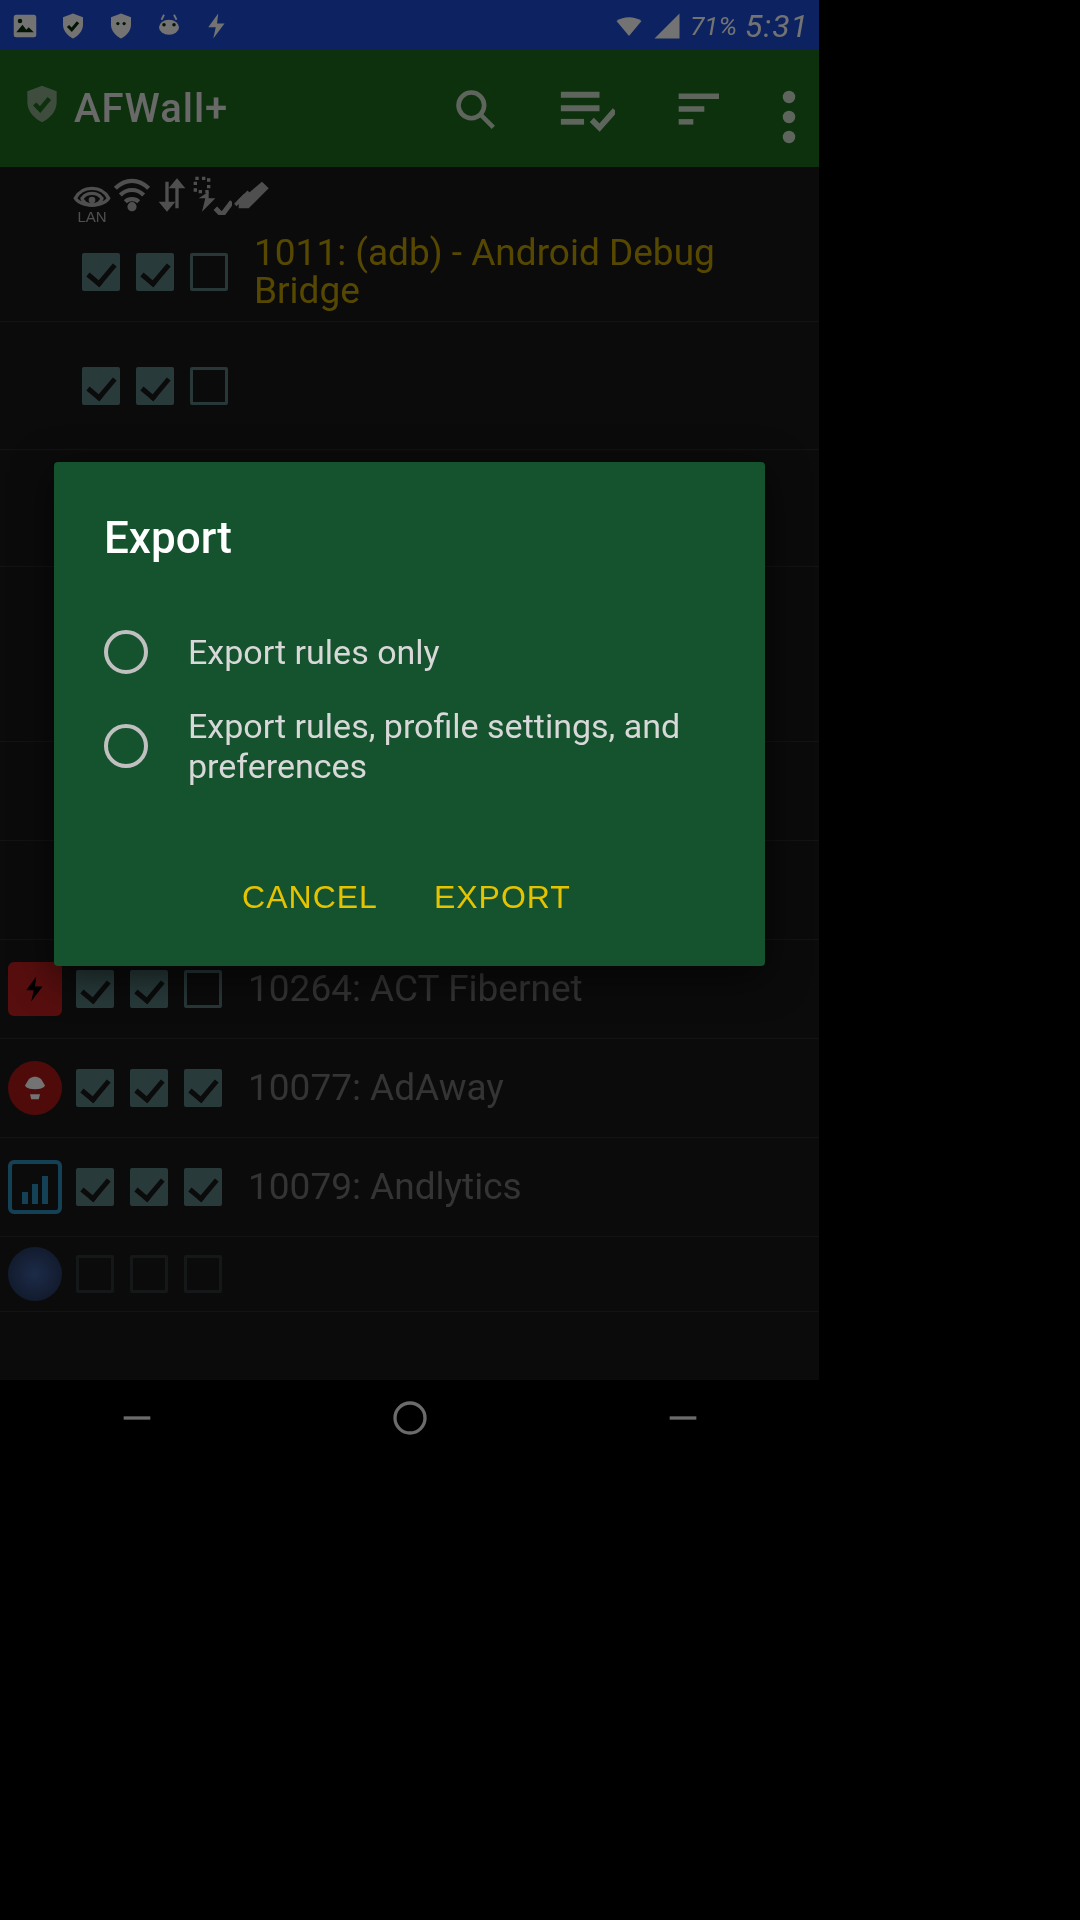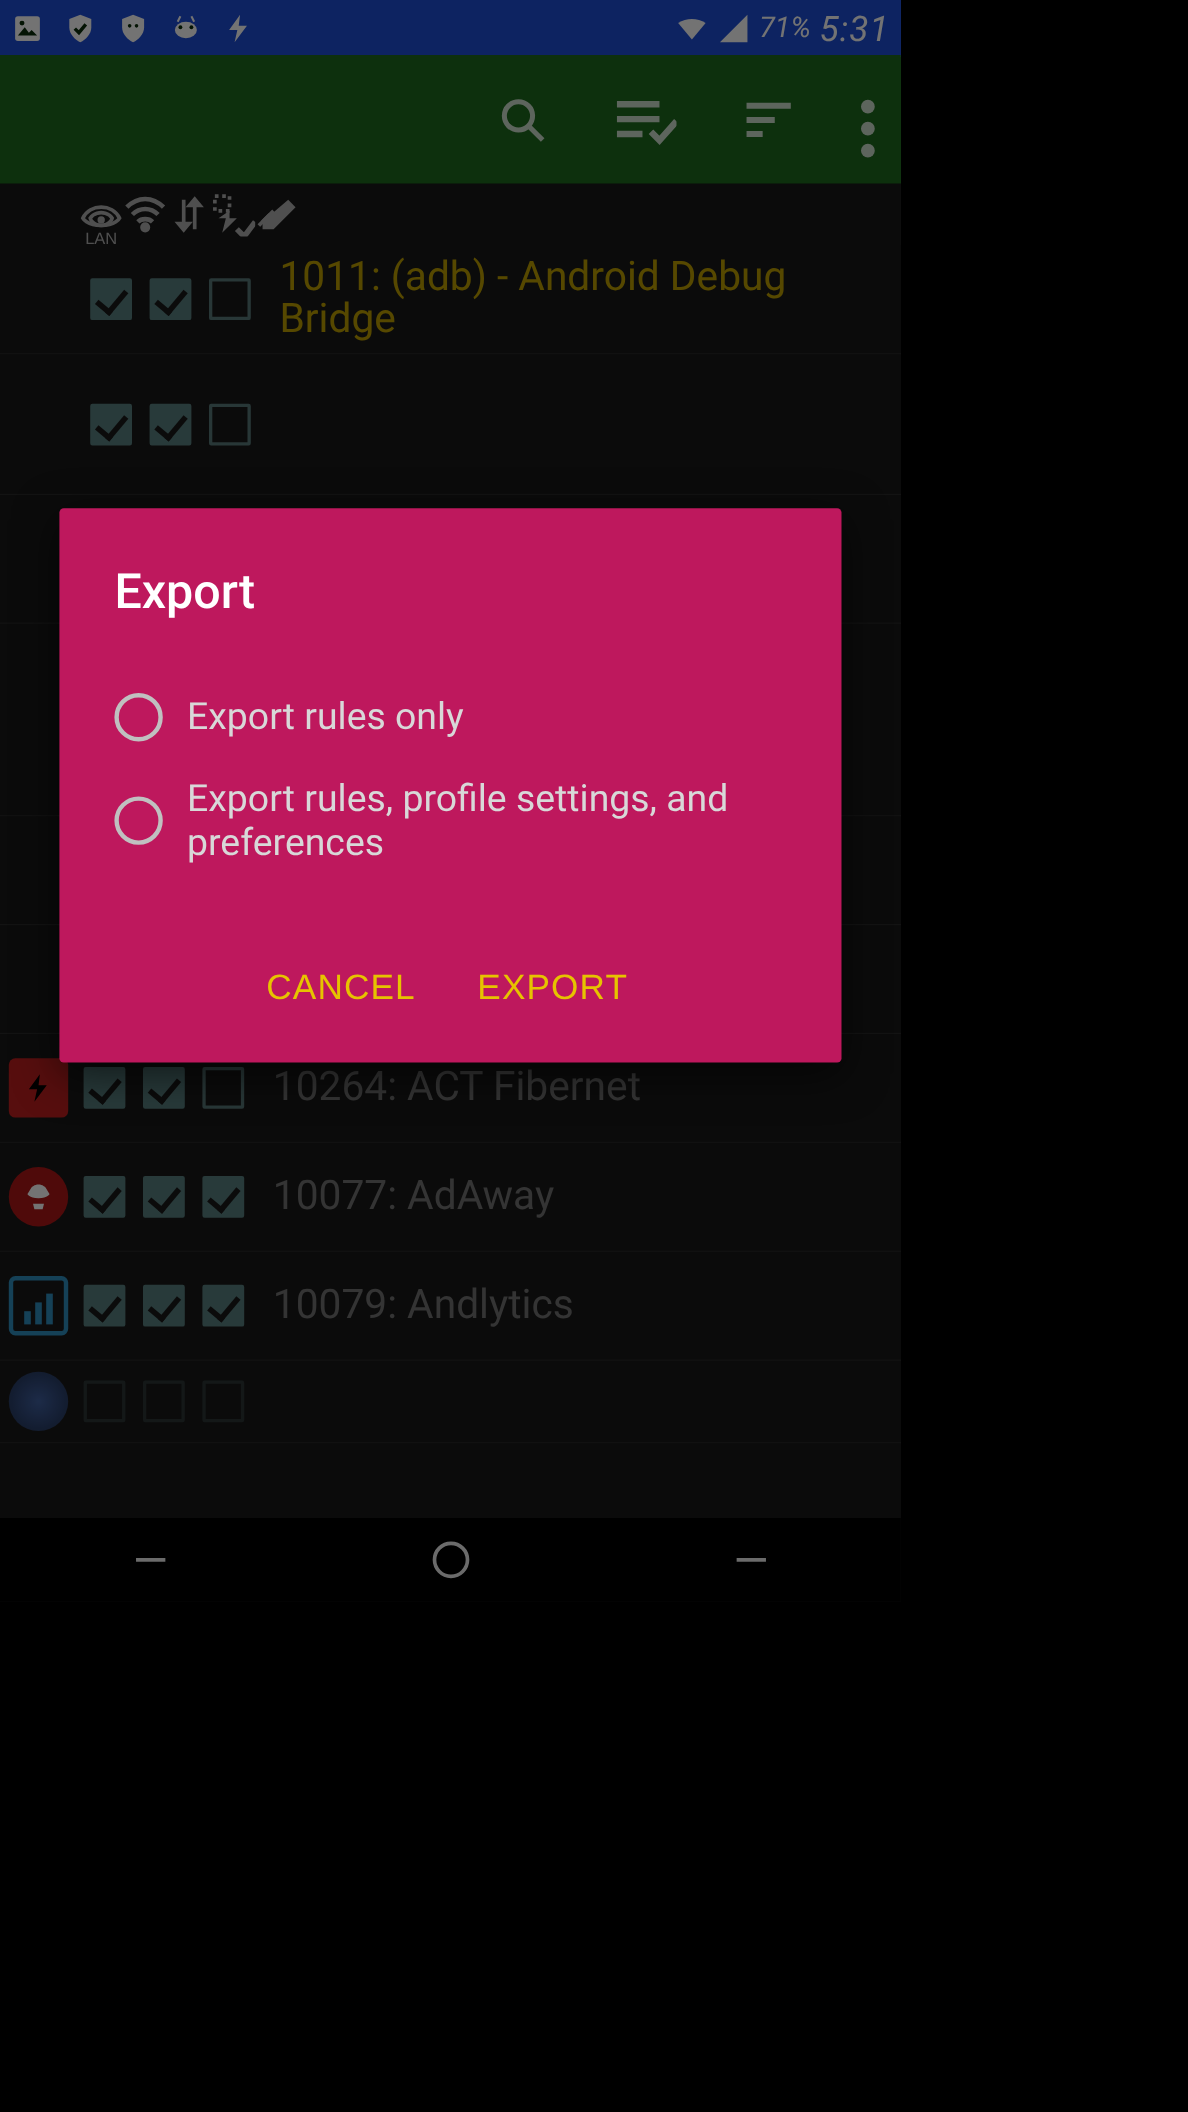--- a/index.html
+++ b/index.html
@@ -34,23 +34,23 @@
   .app-icon { width:54px; height:54px; margin-right:6px; border-radius:6px; flex-shrink:0; }
   .app-icon.spacer { width:60px; visibility:hidden; }
   .checkbox-col { width:54px; height:54px; display:flex; align-items:center; justify-content:center; flex-shrink:0; }
   .cb { width:38px; height:38px; border:3px solid #5a7a7a; border-radius:2px; position:relative; }
   .cb.checked { background:#5a8080; border-color:#5a8080; }
   .cb.checked::after { content:""; position:absolute; left:8px; top:2px; width:12px; height:22px; border:solid #1a1a1a; border-width:0 5px 5px 0; transform:rotate(40deg); }
   .app-label { color:#bfa000; font-size:37px; line-height:38px; margin-left:18px; flex:1; }
   .app-label.gray { color:#737373; }
 
   
-  .dialog { position:absolute; left:54px; top:462px; width:711px; height:504px; background:#be185d; border-radius:4px; box-shadow: 0 10px 40px rgba(0,0,0,0.6); z-index:10; padding:50px 50px 40px 50px; display:flex; flex-direction:column; }
+  .dialog { position:absolute; left:54px; top:462px; width:711px; height:504px; background:#14532d; border-radius:4px; box-shadow: 0 10px 40px rgba(0,0,0,0.6); z-index:10; padding:50px 50px 40px 50px; display:flex; flex-direction:column; }
   .dialog-title { color:#fff; font-size:44px; font-weight:500; margin-bottom:50px; }
-  .radio-row { display:flex; align-items:center; gap:22px; padding:16px 0; }
+  .radio-row { display:flex; align-items:center; gap:40px; padding:16px 0; }
   .radio { width:44px; height:44px; border:4px solid #c0c0c0; border-radius:50%; flex-shrink:0; }
   .radio-label { color:#d8d8d8; font-size:34px; line-height:40px; }
   .dialog-actions { margin-top:auto; display:flex; justify-content:center; gap:48px; padding-right:6px; }
   .dialog-btn { color:#e6c300; font-size:32px; font-weight:500; letter-spacing:1px; background:none; border:none; cursor:pointer; padding:10px 4px; }
 
   
   .nav-bar { position:absolute; bottom:0; left:0; right:0; height:76px; background:#000; display:flex; align-items:center; justify-content:space-around; z-index:1; }
   .nav-item { width:40px; height:40px; color:#eee; }
 </style>
 </head>
@@ -104,20 +104,29 @@
         <svg viewBox="0 0 24 24" fill="#fff">
             <polygon points="2,22 22,22 22,2"></polygon>
           </svg>
       </span>
       <span class="battery-text">71%</span>
       <span class="clock-text">5:31</span>
     </div>
   </div>
 
   <div class="action-bar">
+    <div class="app-title">
+      <span>
+        <svg width="44" height="44" viewBox="0 0 24 24" fill="#8aab8a">
+            <path d="M12 2 L20 5 V11 C20 16 16 20 12 22 C8 20 4 16 4 11 V5 Z"></path>
+            <path d="M8 12 L11 15 L16 9" stroke="#1e6b1e" stroke-width="2.5" fill="none"></path>
+          </svg>
+      </span>
+      <span>AFWall+</span>
+    </div>
     <div class="action-icons">
       <span class="action-icon">
         <svg viewBox="0 0 24 24" fill="none" stroke="#cfe0cf" stroke-width="2.5">
             <circle cx="10" cy="10" r="7"></circle>
             <line x1="15" y1="15" x2="22" y2="22"></line>
           </svg>
       </span>
       <span class="action-icon" style="width:58px">
         <svg viewBox="0 0 30 24" fill="none" stroke="#cfe0cf" stroke-width="3">
             <line x1="2" y1="4" x2="22" y2="4"></line>

